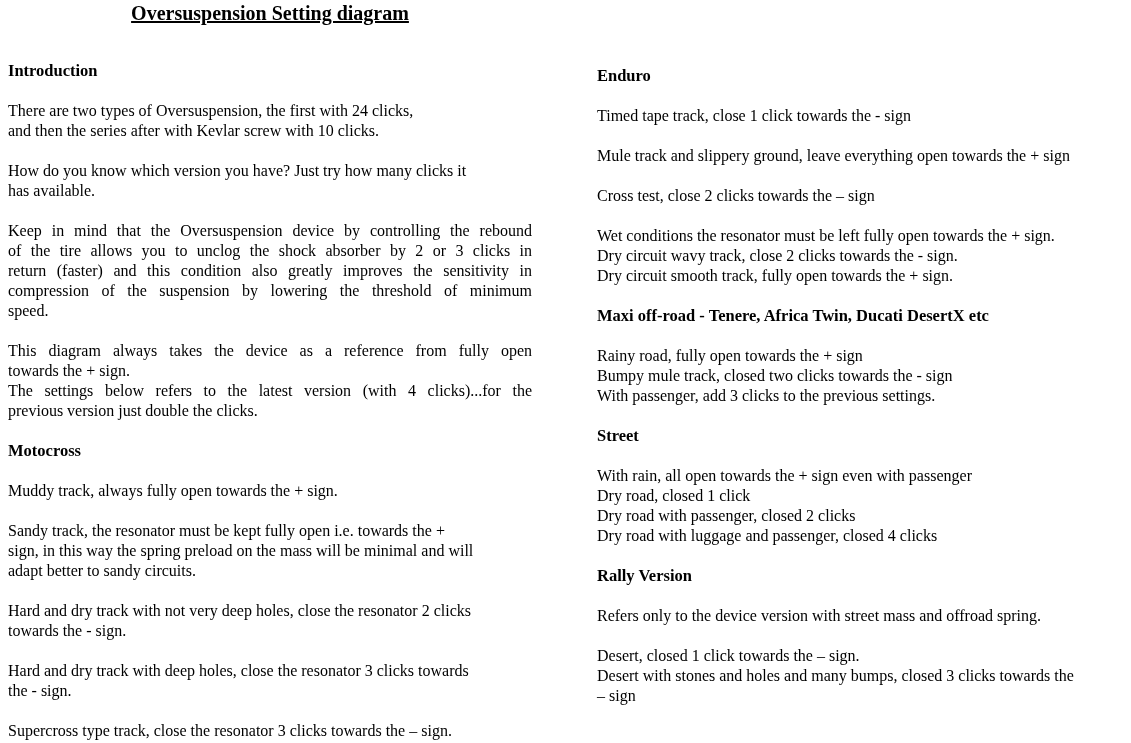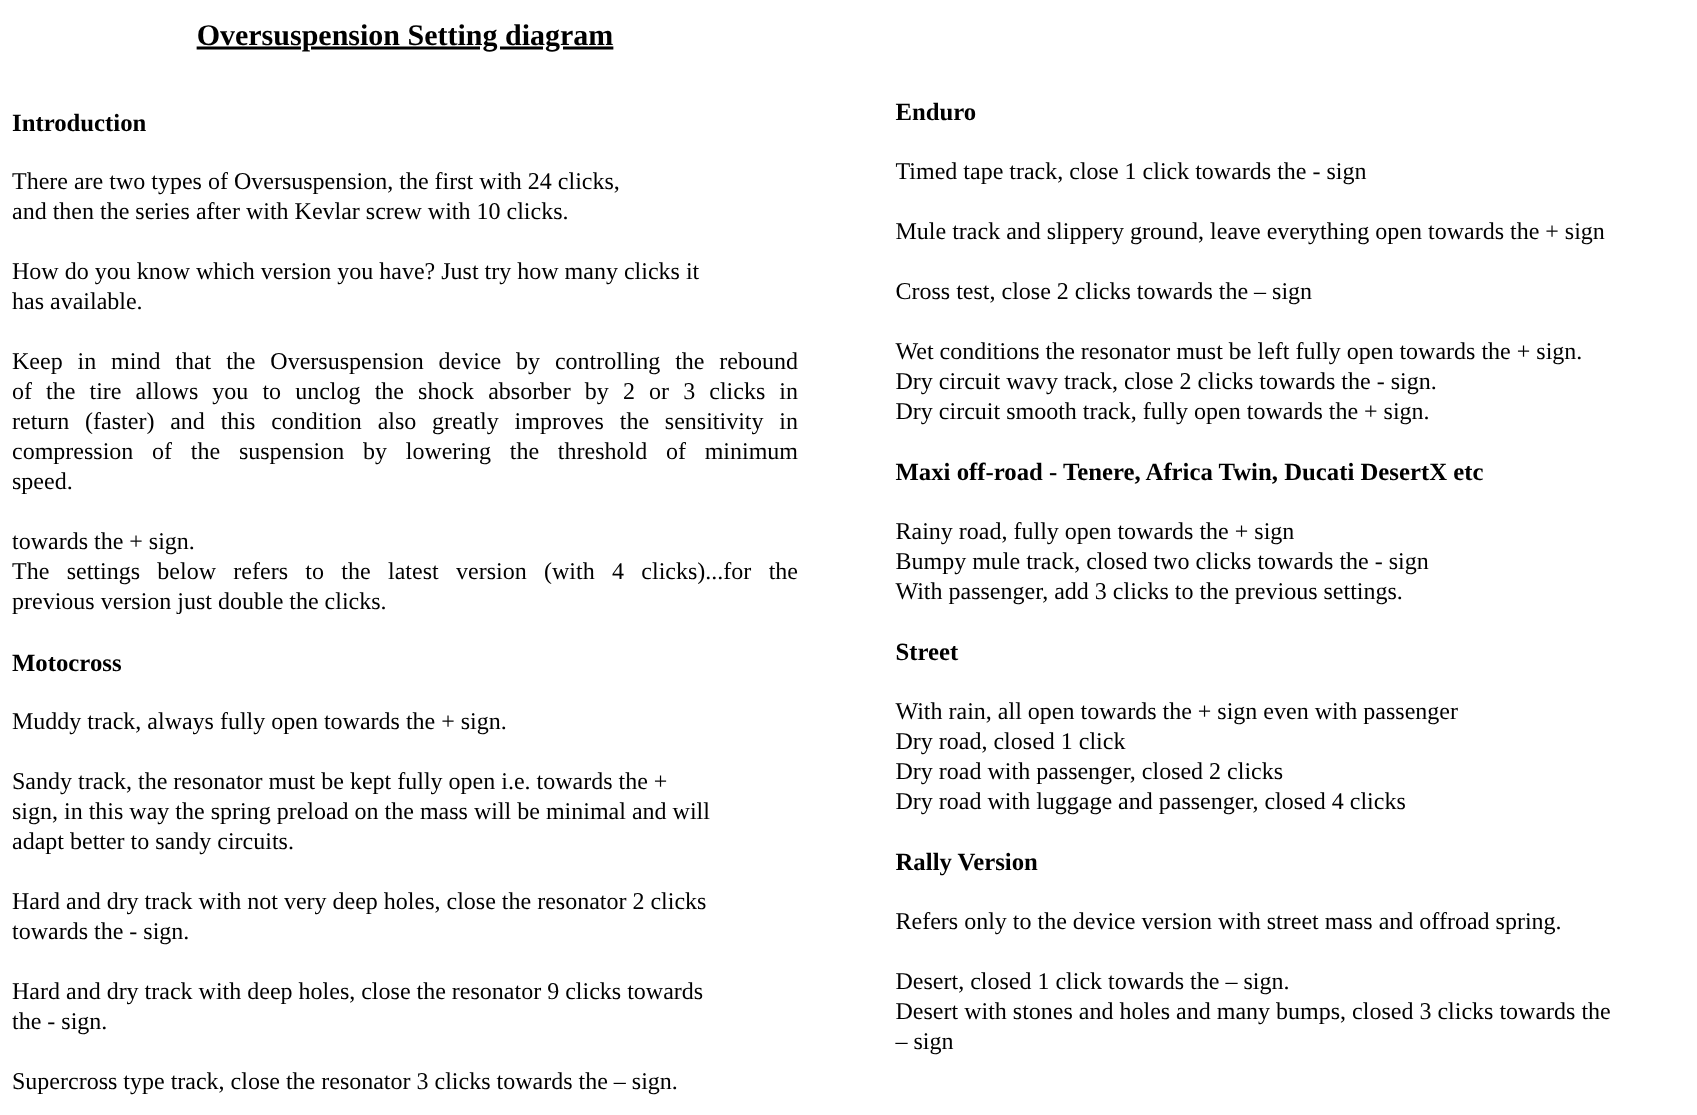--- a/index.html
+++ b/index.html
@@ -11,21 +11,21 @@
     width: 1131px;
     height: 743px;
     overflow: hidden;
     color: #000000;
     font-family: "Liberation Serif", serif;
     font-size: 16px;
   }
   .page {
     display: flex;
     box-sizing: border-box;
-    padding-top: 11px;
+    padding-top: 0;
     height: 100%;
     border-radius: 27px;
   }
   .col { flex: none; }
   .col-left {
     width: 524px;
     margin-left: 8px;
   }
   .col-right {
     width: 534px;
@@ -37,21 +37,21 @@
     font-weight: bold;
     text-decoration: underline;
     text-align: center;
     line-height: 26px;
     margin: 0 0 35px 0;
   }
   h2.sec-heading {
     font-size: 16.5px;
     font-weight: bold;
     line-height: 20px;
-    margin: 0 0 20px 0;
+    margin: 12px 0 20px 0;
   }
   p.para {
     margin: 0 0 20px 0;
     line-height: 20px;
     white-space: pre;
   }
   .jpara { margin: 0 0 20px 0; }
   .jline {
     line-height: 20px;
     text-align: justify;
@@ -77,33 +77,34 @@
 
     <div class="jpara">
       <div class="jline">Keep in mind that the Oversuspension device by controlling the rebound</div>
       <div class="jline">of the tire allows you to unclog the shock absorber by 2 or 3 clicks in</div>
       <div class="jline">return (faster) and this condition also greatly improves the sensitivity in</div>
       <div class="jline">compression of the suspension by lowering the threshold of minimum</div>
       <div class="nline">speed.</div>
     </div>
 
     <div class="jpara">
+      <div class="jline">This diagram always takes the device as a reference from fully open</div>
       <div class="nline">towards the + sign.</div>
       <div class="jline">The settings below refers to the latest version (with 4 clicks)...for the</div>
       <div class="nline">previous version just double the clicks.</div>
     </div>
 
     <h2 class="sec-heading">Motocross</h2>
     <p class="para">Muddy track, always fully open towards the + sign.</p>
     <p class="para">Sandy track, the resonator must be kept fully open i.e. towards the +
 sign, in this way the spring preload on the mass will be minimal and will
 adapt better to sandy circuits.</p>
     <p class="para">Hard and dry track with not very deep holes, close the resonator 2 clicks
 towards the - sign.</p>
-    <p class="para">Hard and dry track with deep holes, close the resonator 9 clicks towards
+    <p class="para">Hard and dry track with deep holes, close the resonator 3 clicks towards
 the - sign.</p>
     <p class="para">Supercross type track, close the resonator 3 clicks towards the – sign.</p>
   </div>
 
   <div class="col col-right">
     <h2 class="sec-heading">Enduro</h2>
     <p class="para">Timed tape track, close 1 click towards the - sign</p>
     <p class="para">Mule track and slippery ground, leave everything open towards the + sign</p>
     <p class="para">Cross test, close 2 clicks towards the – sign</p>
 

